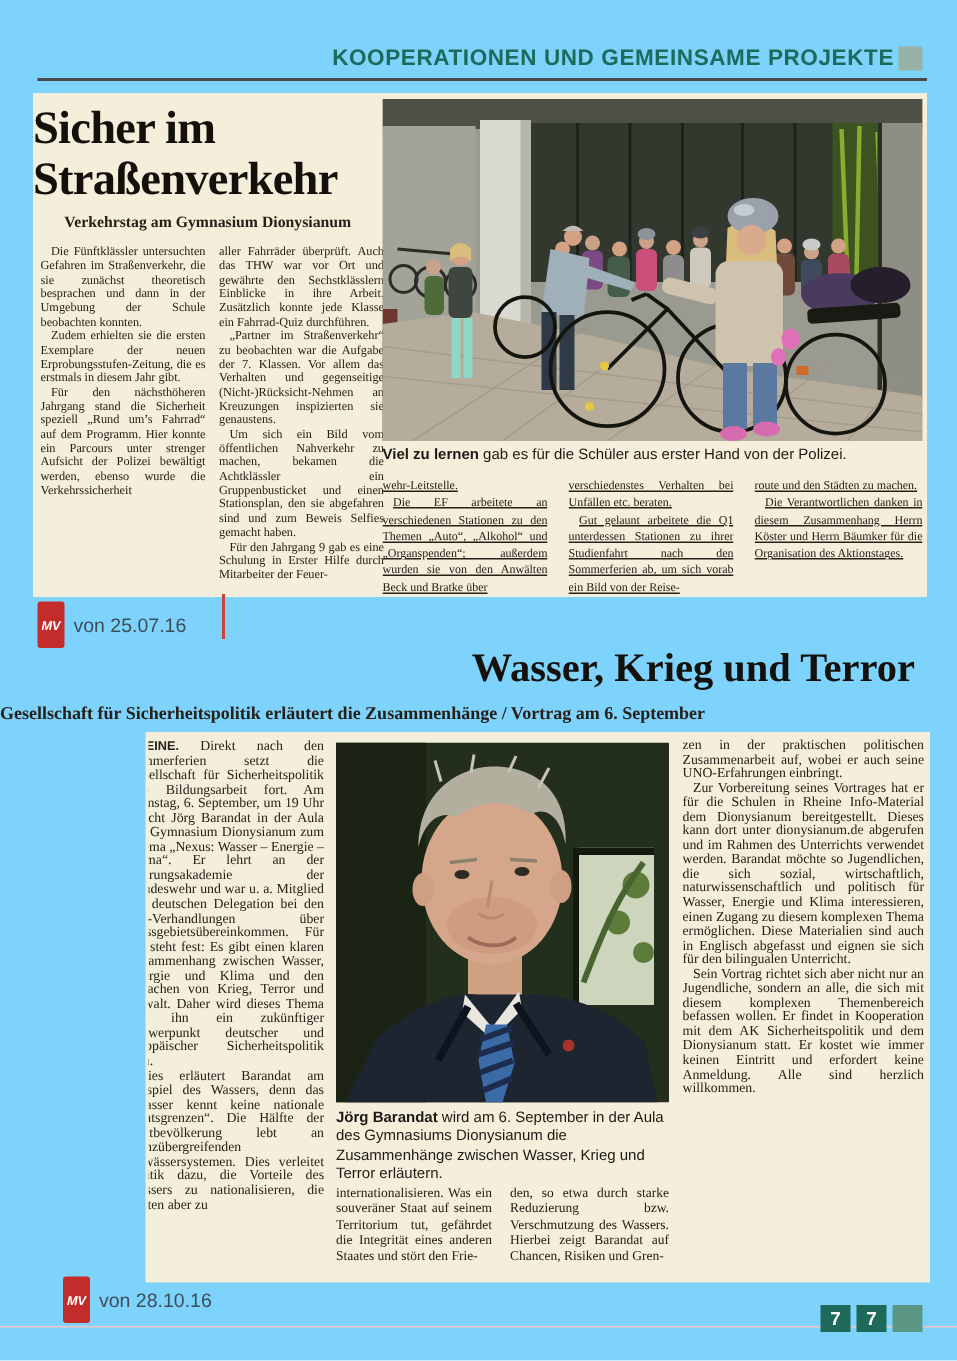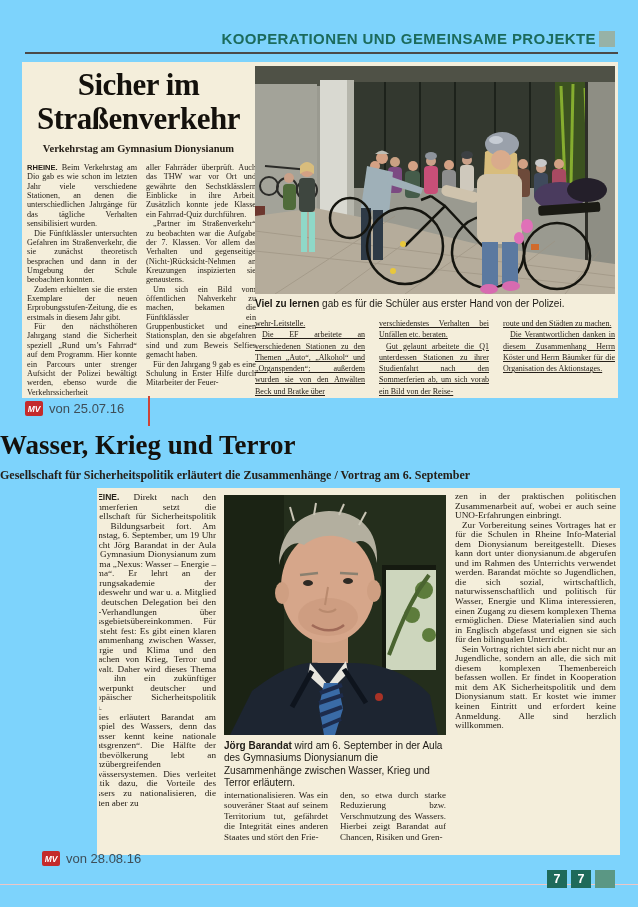--- a/index.html
+++ b/index.html
@@ -8,21 +8,21 @@
   
   .hdr-title{position:absolute;top:30px;right:42px;font-family:"Liberation Sans",sans-serif;
              font-weight:bold;font-size:15px;letter-spacing:.4px;color:#1c6b5c;white-space:nowrap;}
   .hdr-sq{position:absolute;top:31px;left:599px;width:16px;height:16px;background:#97b2a7;}
   .hdr-rule{position:absolute;top:52px;left:25px;width:593px;height:2px;background:#4a4a48;}
   
   .panel{position:absolute;background:#f4eedb;overflow:hidden;}
   .panel1{left:22px;top:62px;width:596px;height:336px;}
   .panel2{left:97px;top:488px;width:523px;height:367px;}
   
-  .a1-title{position:absolute;left:0;top:6px;width:233px;text-align:center;font-weight:bold;
+  .a1-title{position:absolute;left:0;top:6px;width:233px;text-align:left;font-weight:bold;
             font-size:31px;line-height:34px;color:#14110c;letter-spacing:-.5px;}
   .a1-sub{position:absolute;left:0;top:81px;width:233px;text-align:center;font-weight:bold;font-size:10.5px;}
   
   .col{position:absolute;text-align:justify;overflow:hidden;}
   .c-a1{font-size:8.2px;line-height:9.36px;}
   .c-a1b{font-size:8px;line-height:11.3px;text-decoration:underline;}
   .a1c1{left:5px;top:101px;width:110px;height:236px;}
   .a1c2{left:124px;top:101px;width:110px;height:236px;}
   .a1c3{left:233px;top:256px;width:110px;height:82px;}
   .a1c4{left:357px;top:256px;width:110px;height:82px;}
@@ -34,24 +34,24 @@
   .photo1{position:absolute;left:233px;top:4px;width:360px;height:228px;}
   .cap{font-family:"Liberation Sans",sans-serif;color:#1d1a15;margin:0;}
   .cap1{position:absolute;left:233px;top:236px;width:362px;font-size:10px;}
   .photo2{position:absolute;left:127px;top:7px;width:222px;height:240px;}
   .cap2{position:absolute;left:127px;top:252px;width:222px;font-size:10px;line-height:12.4px;}
   
   .mv{position:absolute;display:flex;align-items:center;gap:6px;
       font-family:"Liberation Sans",sans-serif;font-size:13px;color:#3e4e58;}
   .mv1{left:25px;top:401px;}
   .mv2{left:42px;top:851px;}
-  .mv-logo{width:18px;height:15px;background:#c42b2b;color:#fff;font-weight:bold;font-style:italic;
+  .mv-logo{width:18px;height:31px;background:#c42b2b;color:#fff;font-weight:bold;font-style:italic;
            font-size:8.5px;display:flex;align-items:center;justify-content:center;border-radius:2px;}
   
-  .a2-title{position:absolute;left:0;top:430px;width:610px;text-align:left;font-weight:bold;
+  .a2-title{position:absolute;left:0;top:430px;width:610px;text-align:right;font-weight:bold;
             font-size:27px;color:#14110c;}
   .a2-sub{position:absolute;left:0;top:468px;width:610px;text-align:left;font-weight:bold;font-size:12px;}
   
   .a2clip{position:absolute;left:2px;top:5px;width:118px;height:358px;overflow:hidden;}
   .a2c1{width:131px;margin-left:-14px;text-align:justify;font-size:9.2px;line-height:9.55px;}
   .a2colA{left:127px;top:302px;width:104px;height:62px;font-size:9px;line-height:10.4px;}
   .a2colB{left:243px;top:302px;width:106px;height:62px;font-size:9px;line-height:10.4px;}
   .a2c2{left:358px;top:4px;width:161px;height:356px;font-size:9.2px;line-height:9.55px;}
   
   .red-mark{position:absolute;left:148px;top:396px;width:2px;height:30px;background:#cc4438;}
@@ -72,29 +72,28 @@
 
   <div class="panel panel1">
 
     <div class="a1-title">
       <div>Sicher im</div>
       <div>Straßenverkehr</div>
     </div>
     <div class="a1-sub">Verkehrstag am Gymnasium Dionysianum</div>
 
     <div class="col c-a1 a1c1">
-      <p class="para"><b class="dl">RHEINE.</b> <span>Beim Verkehrstag am Dio gab es wie schon im letzten Jahr viele verschiedene Stationen, an denen die unterschiedlichen Jahrgänge für das tägliche Verhalten sensibilisiert wurden.</span></p>
       <p class="para ind">Die Fünftklässler untersuchten Gefahren im Straßenverkehr, die sie zunächst theoretisch besprachen und dann in der Umgebung der Schule beobachten konnten.</p>
       <p class="para ind">Zudem erhielten sie die ersten Exemplare der neuen Erprobungsstufen-Zeitung, die es erstmals in diesem Jahr gibt.</p>
       <p class="para ind">Für den nächsthöheren Jahrgang stand die Sicherheit speziell „Rund um’s Fahrrad“ auf dem Programm. Hier konnte ein Parcours unter strenger Aufsicht der Polizei bewältigt werden, ebenso wurde die Verkehrssicherheit</p>
     </div>
     <div class="col c-a1 a1c2">
       <p class="para">aller Fahrräder überprüft. Auch das THW war vor Ort und gewährte den Sechstklässlern Einblicke in ihre Arbeit. Zusätzlich konnte jede Klasse ein Fahrrad-Quiz durchführen.</p>
       <p class="para ind">„Partner im Straßenverkehr“ zu beobachten war die Aufgabe der 7. Klassen. Vor allem das Verhalten und gegenseitige (Nicht-)Rücksicht-Nehmen an Kreuzungen inspizierten sie genaustens.</p>
-      <p class="para ind">Um sich ein Bild vom öffentlichen Nahverkehr zu machen, bekamen die Fünftklässler ein Gruppenbusticket und einen Stationsplan, den sie abgefahren sind und zum Beweis Selfies gemacht haben.</p>
+      <p class="para ind">Um sich ein Bild vom öffentlichen Nahverkehr zu machen, bekamen die Achtklässler ein Gruppenbusticket und einen Stationsplan, den sie abgefahren sind und zum Beweis Selfies gemacht haben.</p>
       <p class="para ind">Für den Jahrgang 9 gab es eine Schulung in Erster Hilfe durch Mitarbeiter der Feuer-</p>
     </div>
 
     <svg class="photo1" viewBox="0 0 360 228">
       <rect width="360" height="228" fill="#9a9a90"></rect>
       <rect x="0" y="0" width="360" height="20" fill="#4f5146"></rect>
       <rect x="0" y="18" width="62" height="132" fill="#a3a399"></rect>
       <rect x="65" y="14" width="34" height="152" fill="#d9d9d1"></rect>
       <rect x="92" y="14" width="7" height="152" fill="#b6b6ac"></rect>
       <rect x="99" y="16" width="231" height="106" fill="#33382f"></rect>
@@ -298,21 +297,21 @@
     </div>
     <div class="col a2c2">
       <p class="para">zen in der praktischen politischen Zusammenarbeit auf, wobei er auch seine UNO-Erfahrungen einbringt.</p>
       <p class="para ind">Zur Vorbereitung seines Vortrages hat er für die Schulen in Rheine Info-Material dem Dionysianum bereitgestellt. Dieses kann dort unter dionysianum.de abgerufen und im Rahmen des Unterrichts verwendet werden. Barandat möchte so Jugendlichen, die sich sozial, wirtschaftlich, naturwissenschaftlich und politisch für Wasser, Energie und Klima interessieren, einen Zugang zu diesem komplexen Thema ermöglichen. Diese Materialien sind auch in Englisch abgefasst und eignen sie sich für den bilingualen Unterricht.</p>
       <p class="para ind">Sein Vortrag richtet sich aber nicht nur an Jugendliche, sondern an alle, die sich mit diesem komplexen Themenbereich befassen wollen. Er findet in Kooperation mit dem AK Sicherheitspolitik und dem Dionysianum statt. Er kostet wie immer keinen Eintritt und erfordert keine Anmeldung. Alle sind herzlich willkommen.</p>
     </div>
   </div>
 
   <div class="mv mv2">
     <span class="mv-logo">MV</span>
-    <span>von 28.08.16</span>
+    <span>von 28.10.16</span>
   </div>
 
   <div class="pink-line"></div>
 
   <div class="pagenum pn1">7</div>
   <div class="pagenum pn2">7</div>
   <div class="pagenum pn3"></div>
 
 </div>
 

